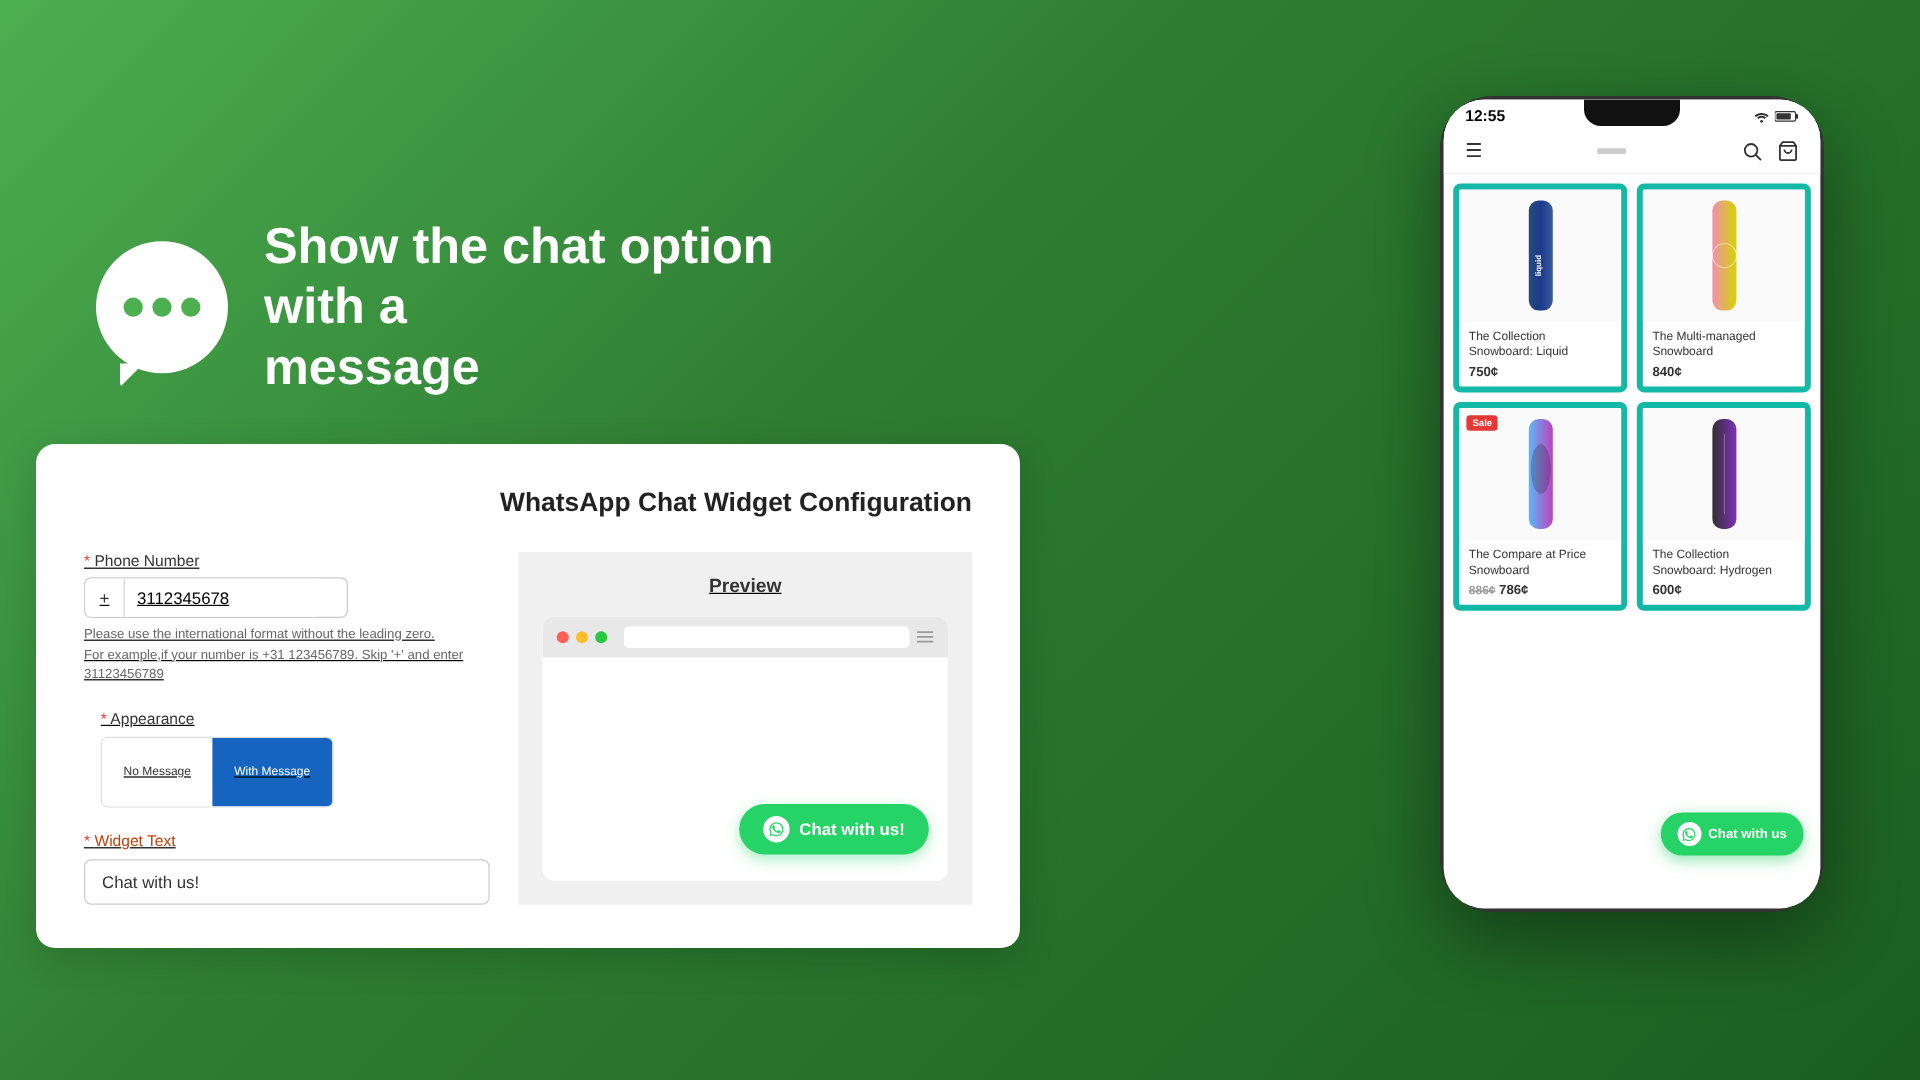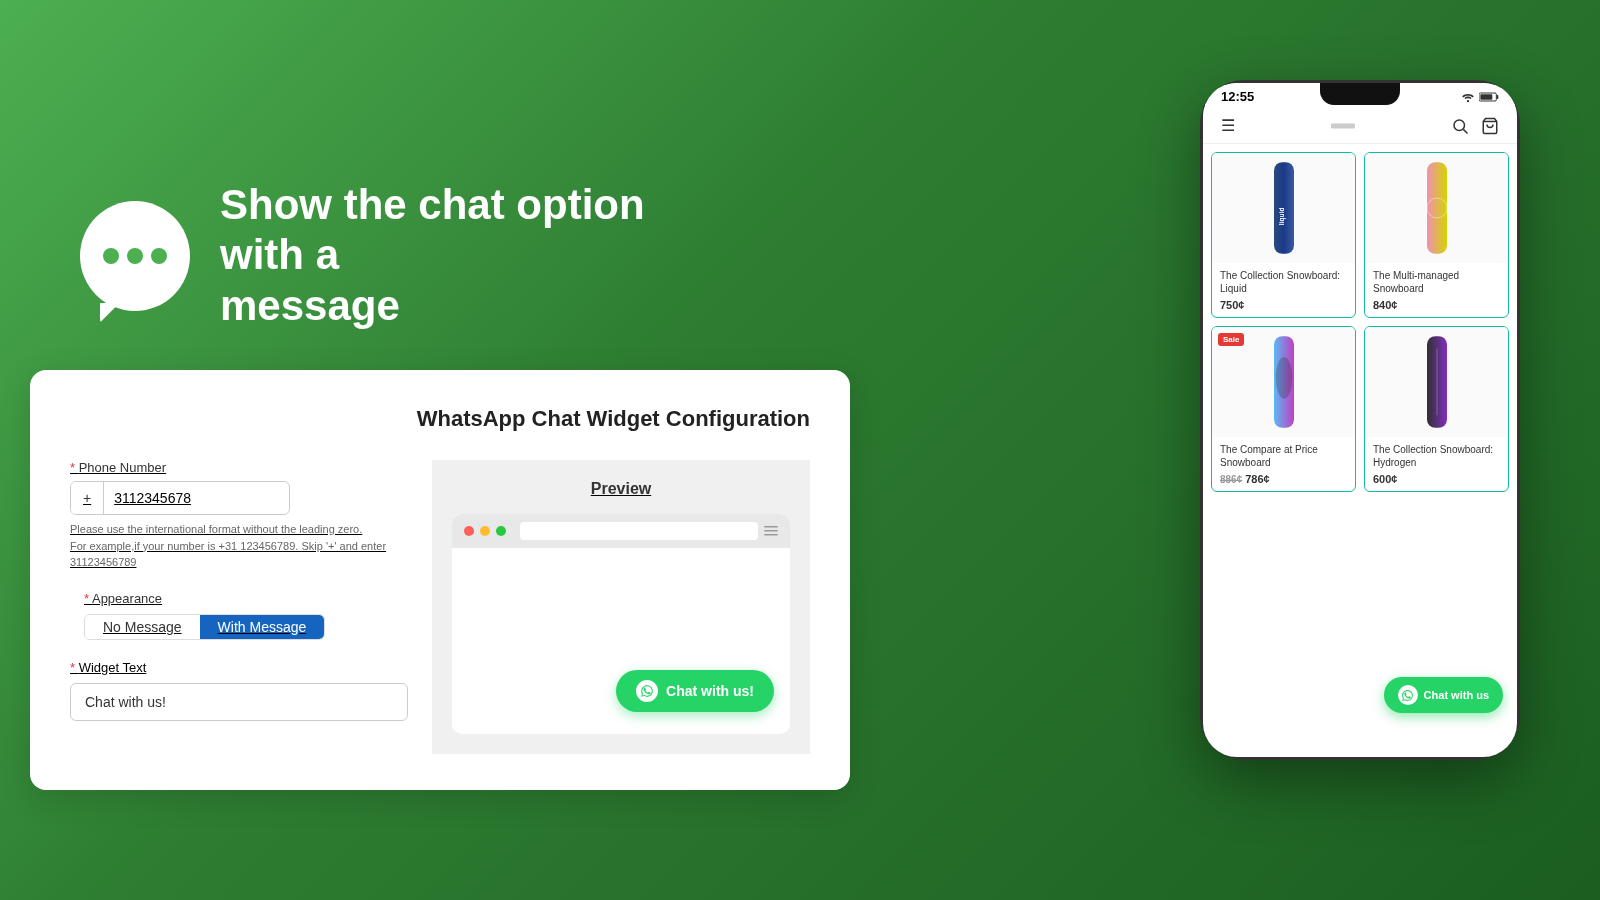--- a/index.html
+++ b/index.html
@@ -149,41 +149,41 @@
     }
     .appearance-label span { color: #333; }
     .toggle-buttons {
       display: flex;
       border: 1px solid #ddd;
       border-radius: 6px;
       overflow: hidden;
       width: fit-content;
     }
     .toggle-btn {
-      padding: 4px 18px;
-      font-size: 14px;
+      padding: 23px 18px;
+      font-size: 10px;
       cursor: pointer;
       border: none;
       background: white;
       color: #333;
     }
     .toggle-btn.active {
       background: #1565c0;
       color: white;
     }
     .widget-text-section {
       margin-top: 20px;
     }
     .widget-text-label {
       font-size: 13px;
       color: #e53935;
       margin-bottom: 8px;
       font-weight: 500;
     }
-    .widget-text-label span { color: #000000; }
+    .widget-text-label span { color: #c2410c; }
     .widget-text-input {
       width: 100%;
       padding: 10px 14px;
       border: 1px solid #ccc;
       border-radius: 6px;
       font-size: 14px;
       color: #333;
       outline: none;
     }
 
@@ -307,21 +307,21 @@
     }
     .product-grid {
       display: grid;
       grid-template-columns: 1fr 1fr;
       gap: 8px;
     }
     .product-card {
       background: white;
       border-radius: 6px;
       overflow: hidden;
-      border: 1px solid #14b8a6;
+      border: 5px solid #14b8a6;
       position: relative;
     }
     .product-image {
       height: 110px;
       display: flex;
       align-items: center;
       justify-content: center;
       background: #fafafa;
     }
     .product-info {

